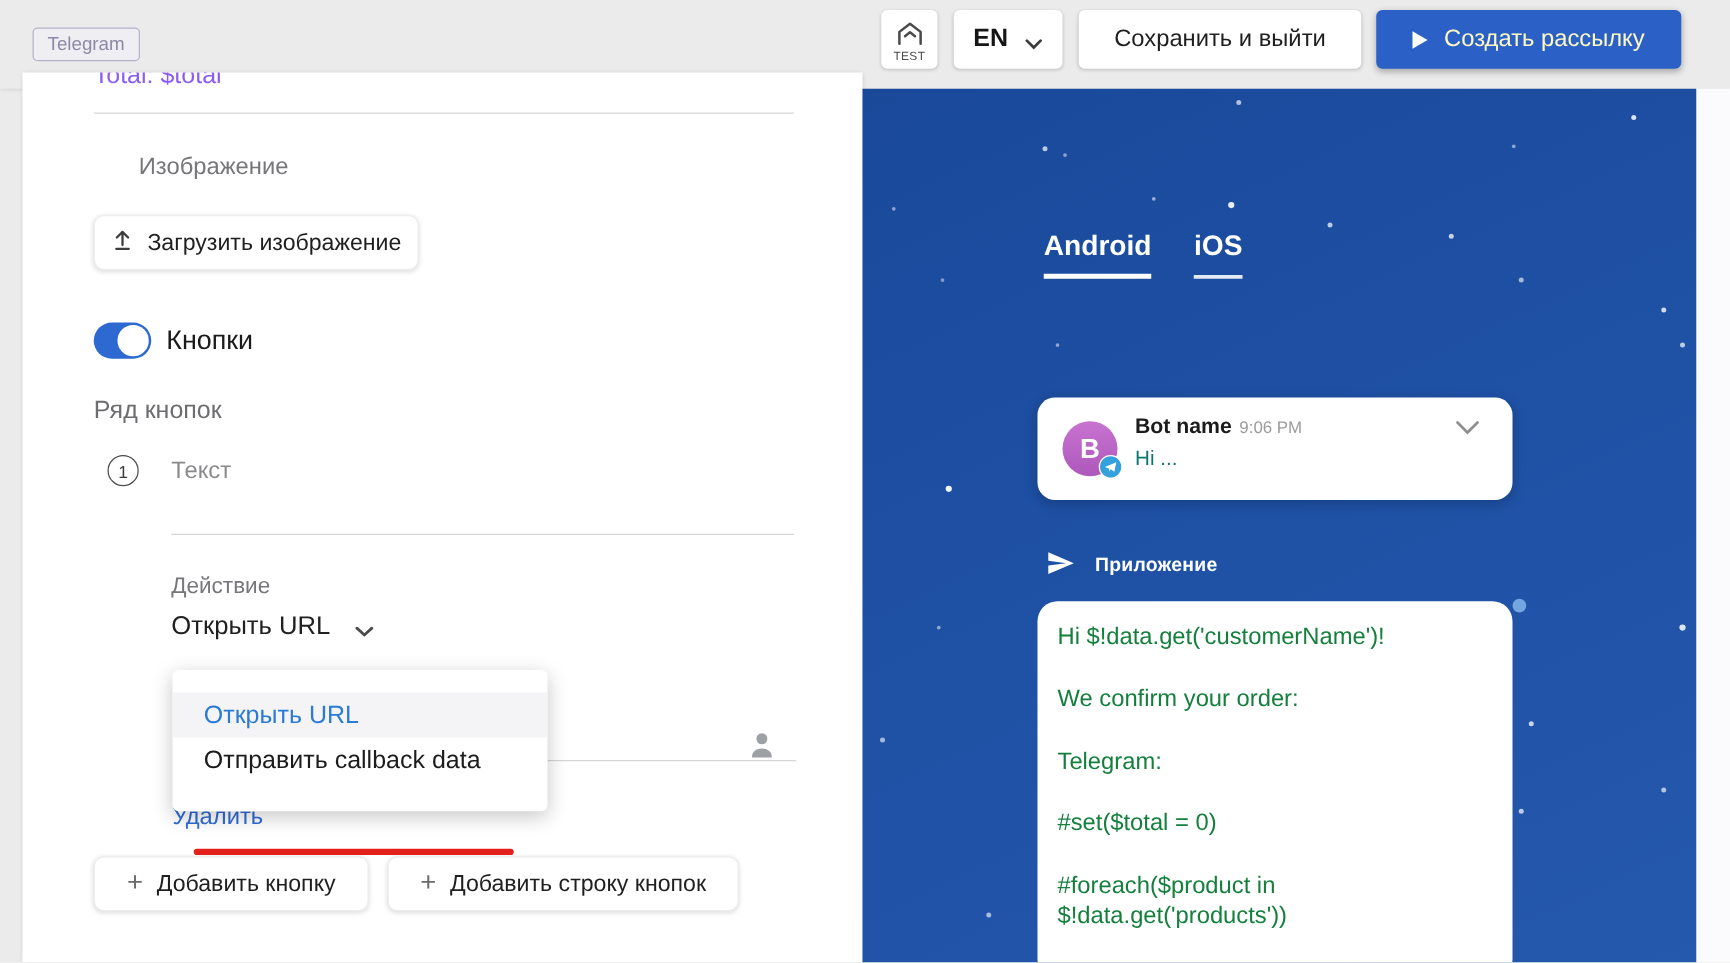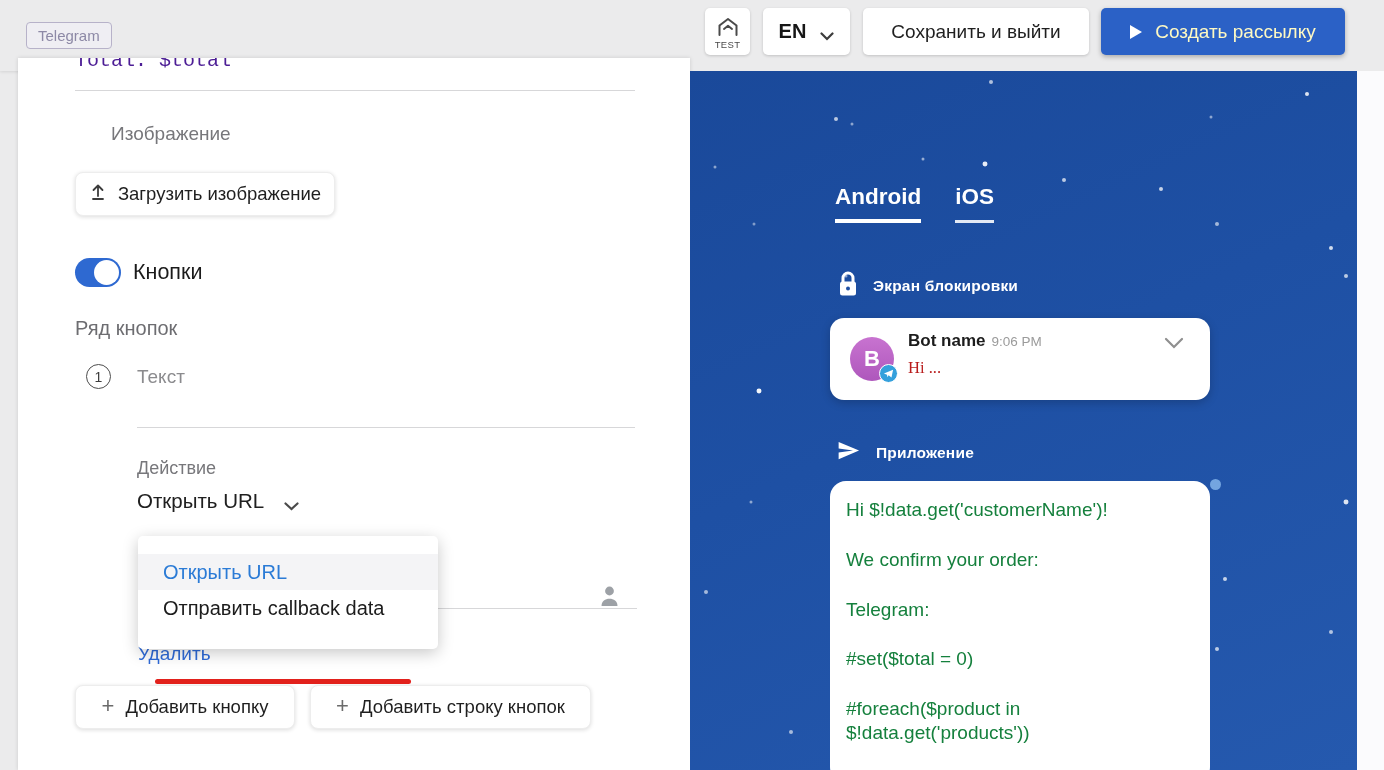--- a/index.html
+++ b/index.html
@@ -19,21 +19,21 @@
   .lang-btn .lval { font-size:20px; font-weight:700; color:#161616; }
   .save-btn { left:863px; width:226px; font-size:19px; color:#1f1f1f; }
   .create-btn { left:1101px; width:244px; background:#2b61c6; box-shadow:0 2px 5px rgba(0,0,0,.28); gap:13px; }
   .create-btn .clabel { color:#fef9c3; font-size:19px; }
   .play-icon { width:0; height:0; border-left:12px solid #fff; border-top:7px solid transparent; border-bottom:7px solid transparent; }
   .chev { width:14px; height:9px; }
 
   
   .left-panel { position:absolute; left:18px; top:58px; width:672px; height:712px; background:#fff;
     box-shadow:0 0 4px rgba(0,0,0,.14); overflow:hidden; }
-  .total-field { position:absolute; left:57px; top:-9px; font-size:20px; color:#4c1d95;font-family:Liberation Mono, monospace; }
+  .total-field { position:absolute; left:57px; top:-9px; font-size:20px; color:#8b5cf6; }
   .uline { position:absolute; height:1px; background:#d7d7d9; }
   .u-total { left:57px; top:32px; width:560px; }
   .glabel { position:absolute; font-size:19px; color:#77777b; }
   .img-label { left:57px; top:65px;margin-left:36px; }
   .wbtn { position:absolute; background:#fff; border:1px solid #ededed; border-radius:8px;
     box-shadow:0 1px 4px rgba(0,0,0,.14); display:flex; align-items:center; justify-content:center; gap:11px;
     font-size:18.5px; color:#1f1f1f; cursor:pointer; }
   .upload-btn { left:57px; top:114px; width:260px; height:44px; }
   .toggle { position:absolute; left:57px; top:200px; width:46px; height:29px; background:#2e69d1; border-radius:15px; cursor:pointer; }
   .toggle .knob { position:absolute; right:2px; top:2px; width:25px; height:25px; background:#fff; border-radius:50%; }
@@ -90,21 +90,21 @@
   .section-label { font-size:15.5px; font-weight:700; letter-spacing:.2px; }
   .notif-card { position:absolute; left:140px; top:247px; width:380px; height:82px; background:#fff; border-radius:14px;
     box-shadow:0 3px 10px rgba(0,0,0,.2); }
   .avatar { position:absolute; left:20px; top:19px; width:44px; height:44px; border-radius:50%;
     background:linear-gradient(180deg,#c873d0,#ae57bc); display:flex; align-items:center; justify-content:center;
     color:#fff; font-size:22px; font-weight:700; }
   .avatar-badge { position:absolute; right:-4px; bottom:-2px; width:19px; height:19px; border-radius:50%;
     background:#34a0dc; border:1.5px solid #fff; display:flex; align-items:center; justify-content:center; }
   .notif-name { position:absolute; left:78px; top:13px; font-size:17px; font-weight:700; color:#1c1c1c; }
   .notif-time { font-weight:400; font-size:13.5px; color:#9b9b9b; margin-left:6px; }
-  .notif-msg { position:absolute; left:78px; top:40px; font-size:16.5px; color:#b91c1c;font-family:Liberation Serif, serif; }
+  .notif-msg { position:absolute; left:78px; top:40px; font-size:16.5px; color:#0f766e; }
   .notif-chevron { position:absolute; right:26px; top:17px; cursor:pointer; }
   .bubble { position:absolute; left:140px; top:410px; width:380px; height:302px; background:#fff; border-radius:16px;
     padding:17px 16px; }
   .bubble p { font-size:19px; color:#15803d; line-height:1.25; margin-bottom:26px; }
   .scroll-dot { position:absolute; left:520px; top:408px; width:11px; height:11px; border-radius:50%; background:#82b4ea; opacity:.85; }
 </style>
 </head>
 <body>
 
 <div class="app">
@@ -201,30 +201,20 @@
 
   <div class="right-strip"></div>
   <div class="right-panel">
     <div class="star-layer"></div>
 
     <div class="tabs">
       <div class="tab tab-active">Android</div>
       <div class="tab tab-inactive">iOS</div>
     </div>
 
-    <div class="section-row lock-row">
-      <span>
-        <svg width="22" height="28" viewBox="0 0 22 28">
-            <path d="M6 12 V8 a5 5 0 0 1 10 0 V12" fill="none" stroke="#fff" stroke-width="3"></path>
-            <rect x="3" y="11.5" width="16" height="14" rx="2.5" fill="#fff"></rect>
-            <circle cx="11" cy="18.5" r="2" fill="#1e50a4"></circle>
-          </svg>
-      </span>
-      <span class="section-label">Экран блокировки</span>
-    </div>
 
     <div class="notif-card">
       <div class="avatar">
         <span>B</span>
         <span class="avatar-badge">
           <svg width="11" height="11" viewBox="0 0 24 24">
               <path d="M2 12 L22 4 L18.5 20.5 L12.2 16 L9.5 20 L8.8 14.8 Z" fill="#fff"></path>
             </svg>
         </span>
       </div>

